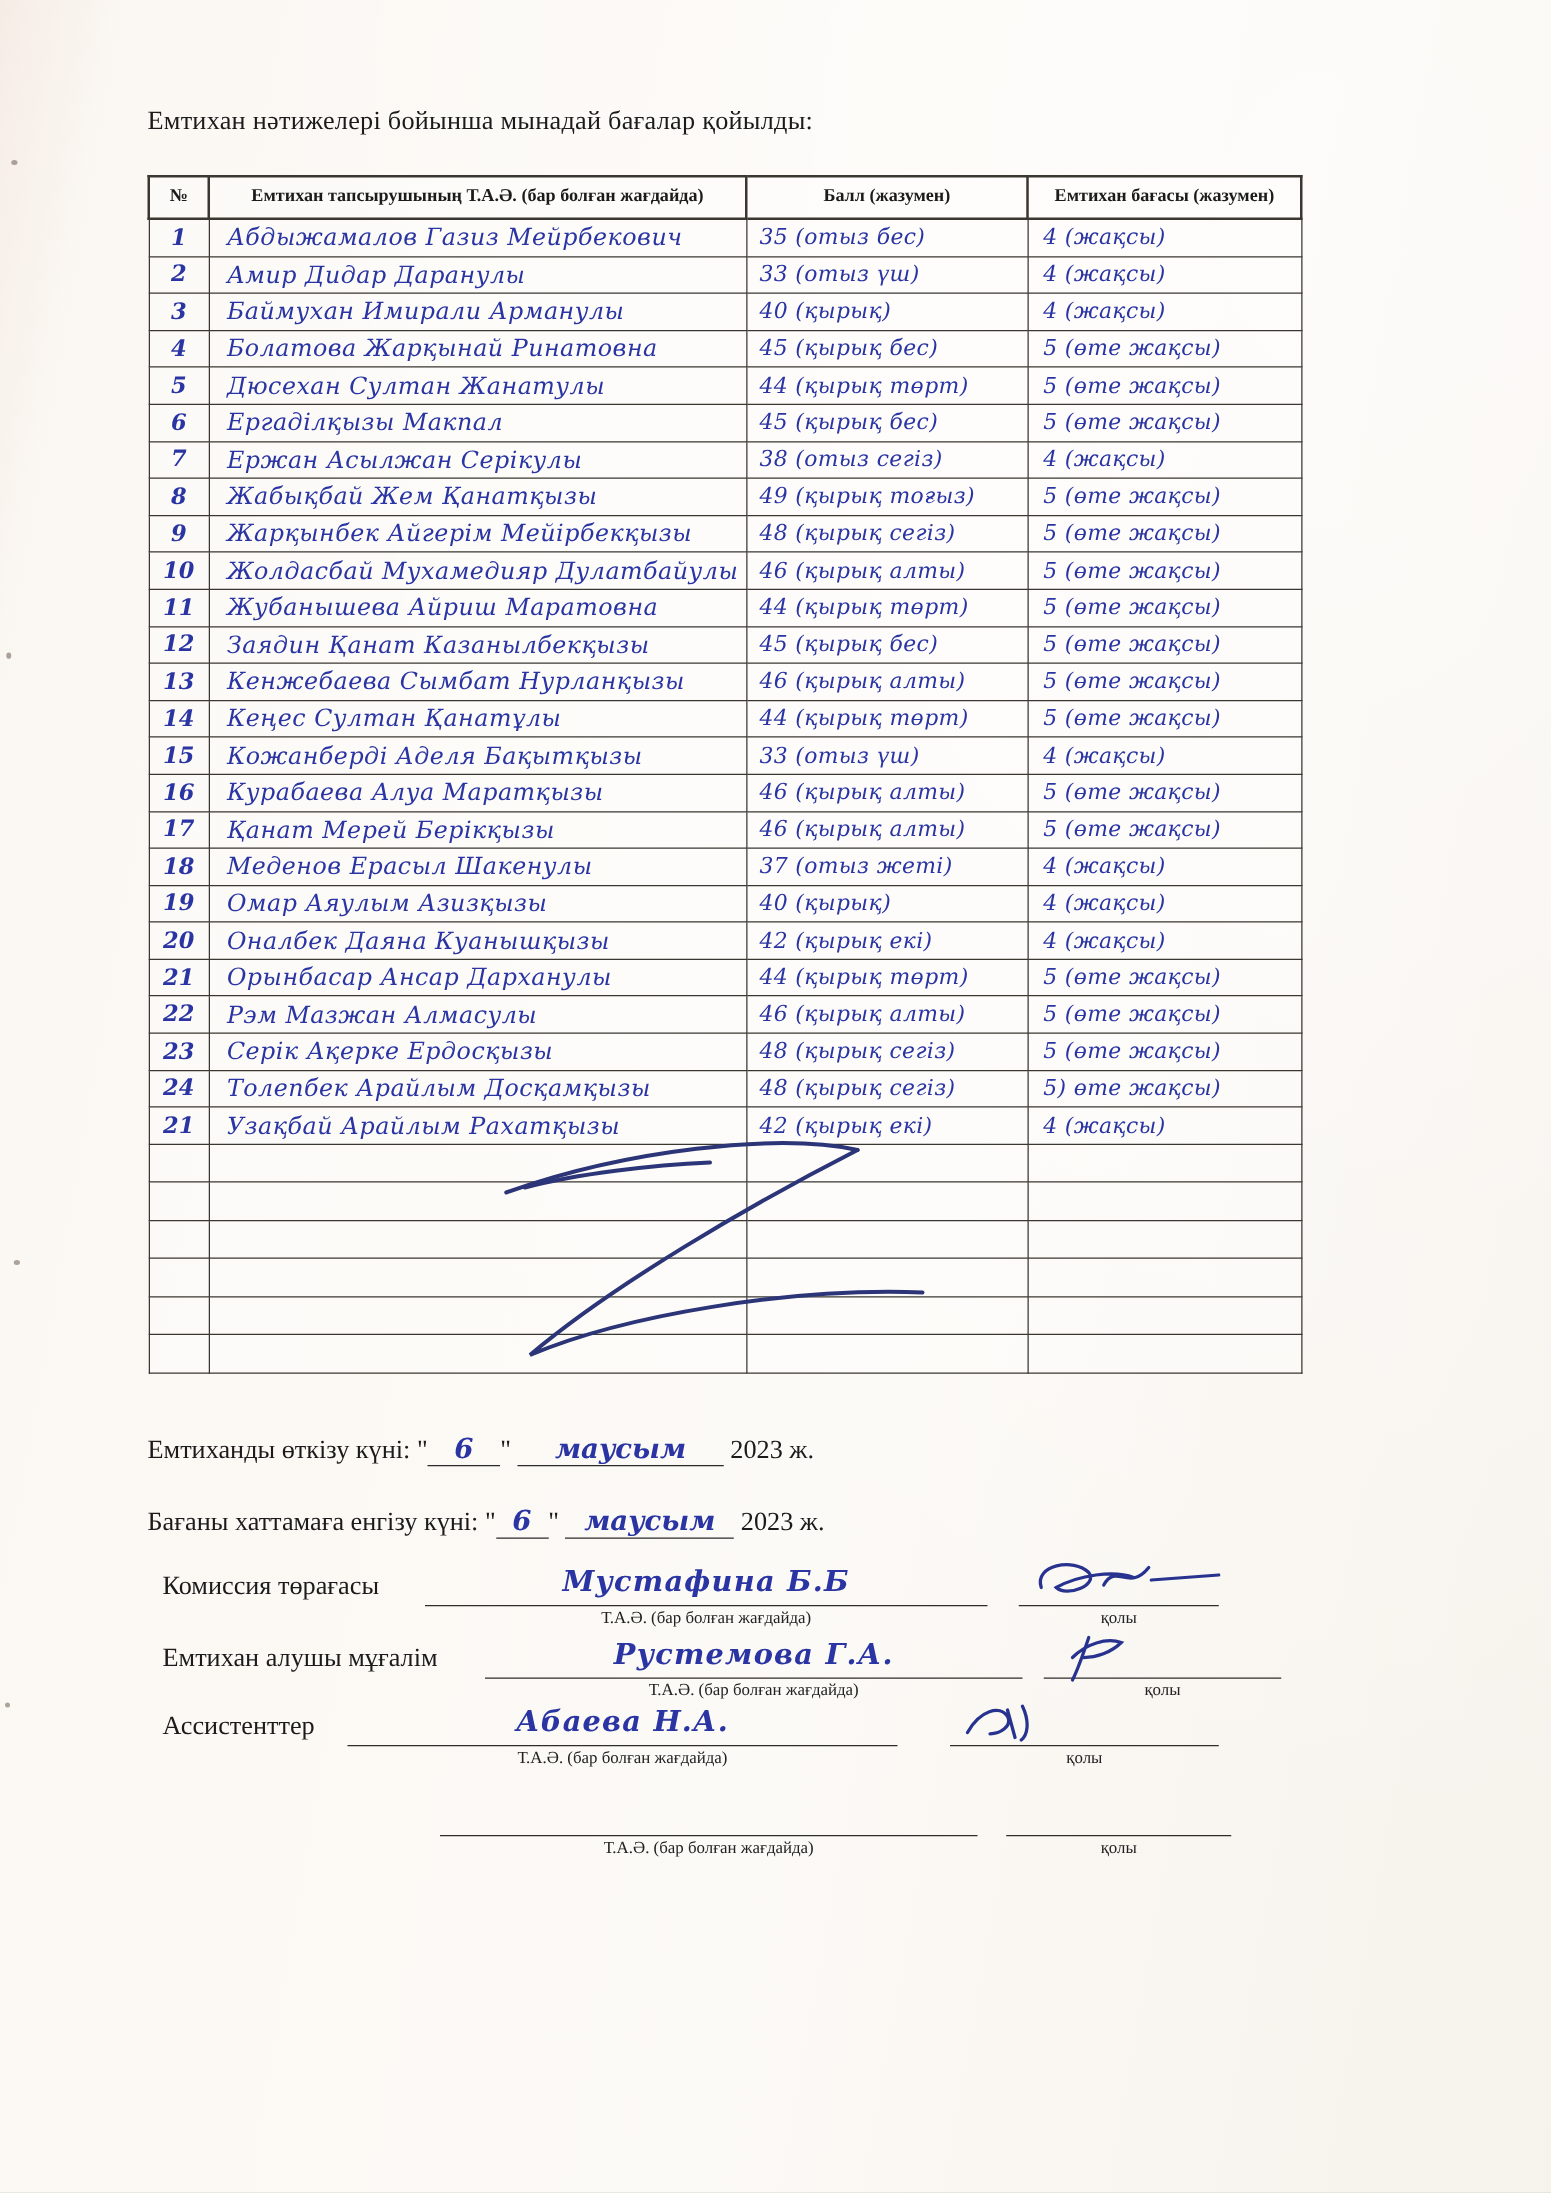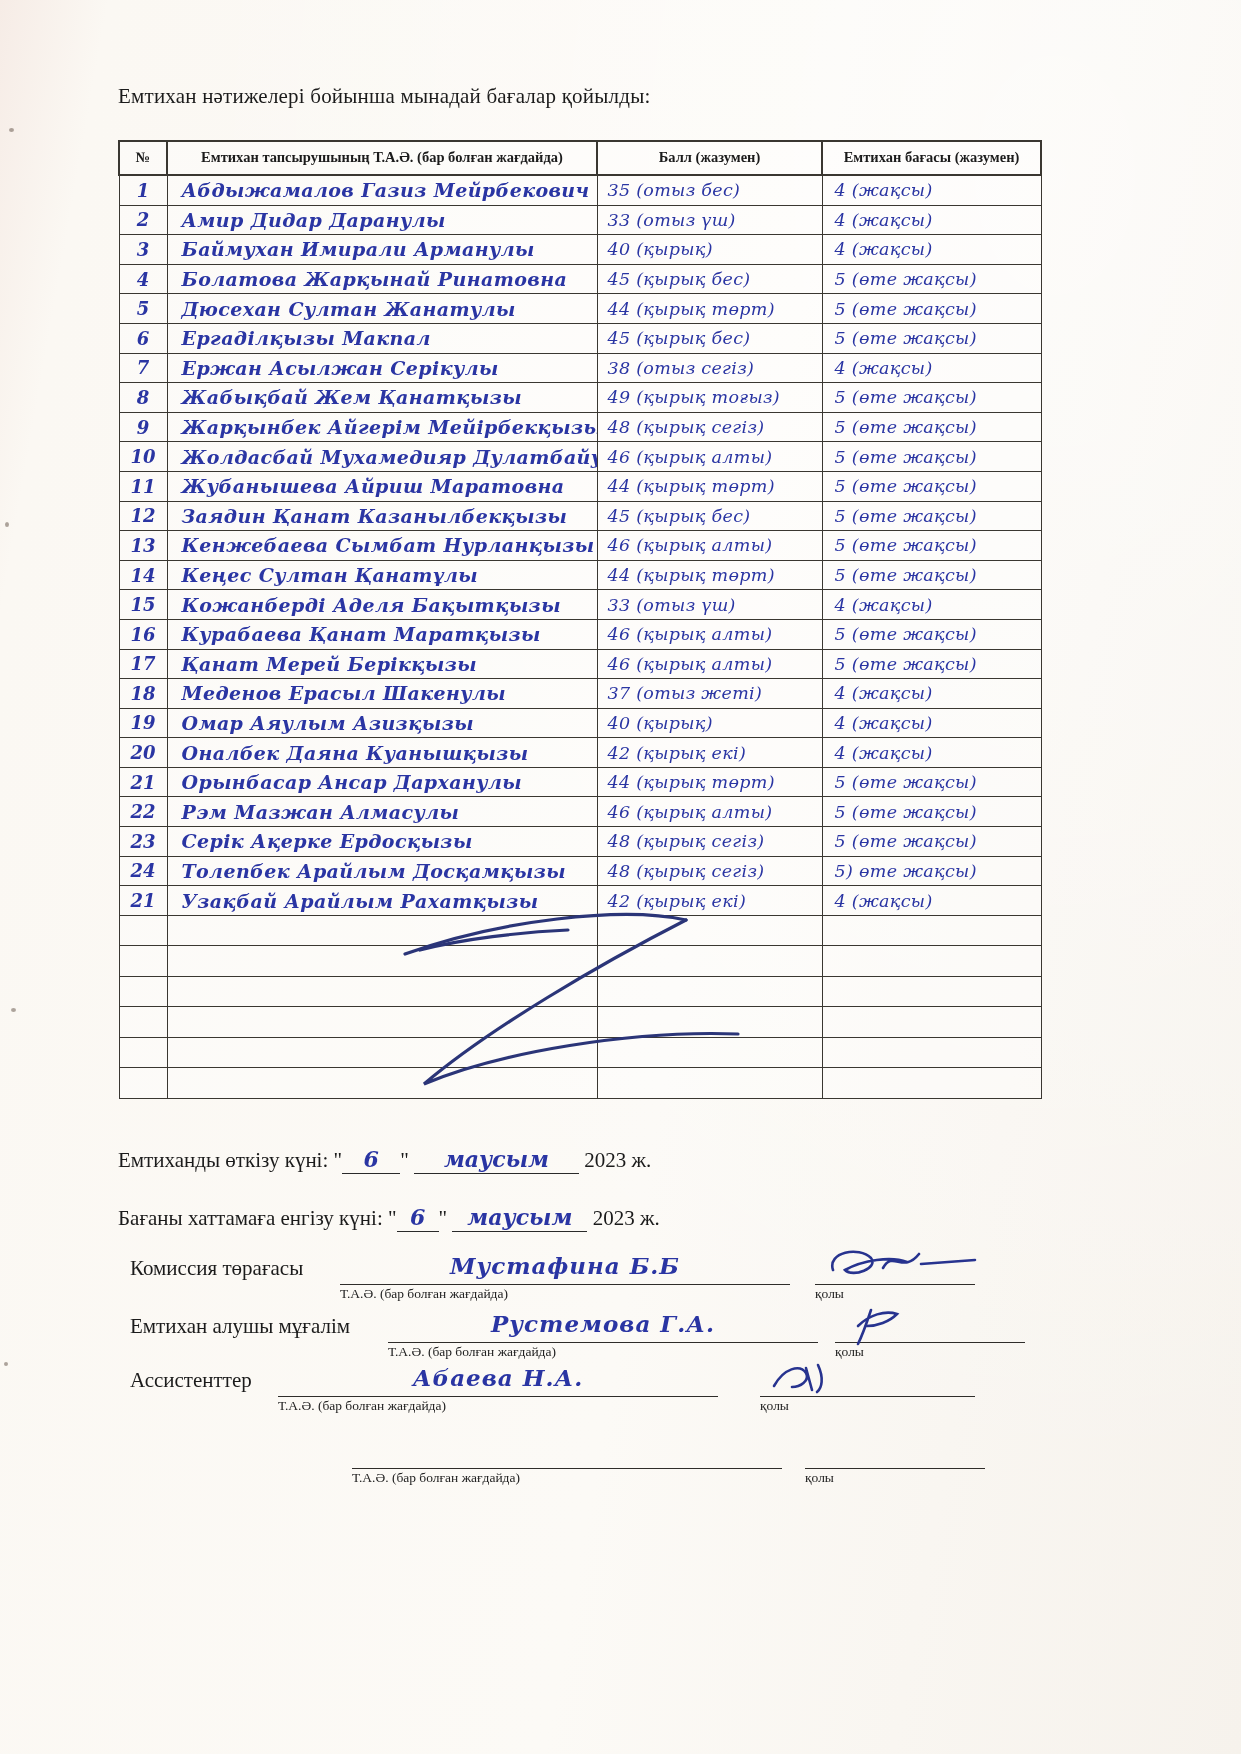--- a/index.html
+++ b/index.html
@@ -20,39 +20,39 @@
   table.exam col.c3{width:225px} table.exam col.c4{width:219px}
   table.exam th {
     border:2px solid #3a3731; font-size:14.5px; font-weight:bold; text-align:center;
     height:32px; padding:0 3px; line-height:1.05;
   }
   table.exam td { border:1.6px solid #3a3731; height:28.6px; padding:0 0 0 6px; overflow:hidden; white-space:nowrap; }
   table.exam td.num { text-align:center; padding:0; }
   table.exam tr.empty td { height:29.5px; }
 
   .hw { font-family:"DejaVu Serif", serif; font-style:italic; color:#2a35a3; }
-  td .hw-name  { font-size:19px; letter-spacing:.4px; padding-left:8px;font-weight:bold; }
+  td .hw-name  { font-size:19px; letter-spacing:.4px; padding-left:8px; }
   td .hw-score { font-size:17.5px; letter-spacing:.3px; padding-left:4px; }
   td .hw-grade { font-size:17.5px; letter-spacing:.3px; padding-left:6px; }
   td .hw-num   { font-size:18px; font-weight:bold; }
 
   .strike { position:absolute; pointer-events:none; }
   .strike path { stroke:#2b3578; stroke-width:3.2; fill:none; stroke-linecap:round; }
 
   
   .date-line { position:absolute; left:118px; font-size:21px; white-space:nowrap; }
   .date-line .blank { display:inline-block; border-bottom:1.6px solid #2a2a2a; text-align:center; vertical-align:baseline; }
   .date-line .hw { font-size:22px; font-weight:bold; }
 
   
   .sig-row { position:absolute; left:118px; width:1060px; height:56px; }
   .sig-row .role { position:absolute; left:12px; top:8px; font-size:21px; white-space:nowrap; }
   .sig-row .name-line { position:absolute; border-bottom:1.8px solid #2f2d2a; text-align:center; }
   .sig-row .name-line .hw { font-size:23px; font-weight:bold; letter-spacing:1px;text-align:right; }
-  .sig-row .cap { position:absolute; font-size:13.5px; text-align:left; color:#222; }
+  .sig-row .cap { position:absolute; font-size:13.5px; text-align:center; color:#222; }
   .sig-row .sign-line { position:absolute; border-bottom:1.8px solid #2f2d2a; }
   .sig-row .sign-line svg { position:absolute; left:10px; bottom:-8px; overflow:visible; }
   .sig-row .sign-line path { stroke:#27338f; stroke-width:2.6; fill:none; stroke-linecap:round; }
 
   .speck { position:absolute; background:#6b5c52; border-radius:50%; opacity:.55; }
 </style>
 </head>
 <body>
 
 <div class="page">
@@ -176,21 +176,21 @@
 
   <tr>
     <td class="num"><span class="hw hw-num">15</span></td>
     <td><span class="hw hw-name">Кожанберді Аделя Бақытқызы</span></td>
     <td><span class="hw hw-score">33 (отыз үш)</span></td>
     <td><span class="hw hw-grade">4 (жақсы)</span></td>
   </tr>
 
   <tr>
     <td class="num"><span class="hw hw-num">16</span></td>
-    <td><span class="hw hw-name">Курабаева Қанат Маратқызы</span></td>
+    <td><span class="hw hw-name">Курабаева Алуа Маратқызы</span></td>
     <td><span class="hw hw-score">46 (қырық алты)</span></td>
     <td><span class="hw hw-grade">5 (өте жақсы)</span></td>
   </tr>
 
   <tr>
     <td class="num"><span class="hw hw-num">17</span></td>
     <td><span class="hw hw-name">Қанат Мерей Берікқызы</span></td>
     <td><span class="hw hw-score">46 (қырық алты)</span></td>
     <td><span class="hw hw-grade">5 (өте жақсы)</span></td>
   </tr>

